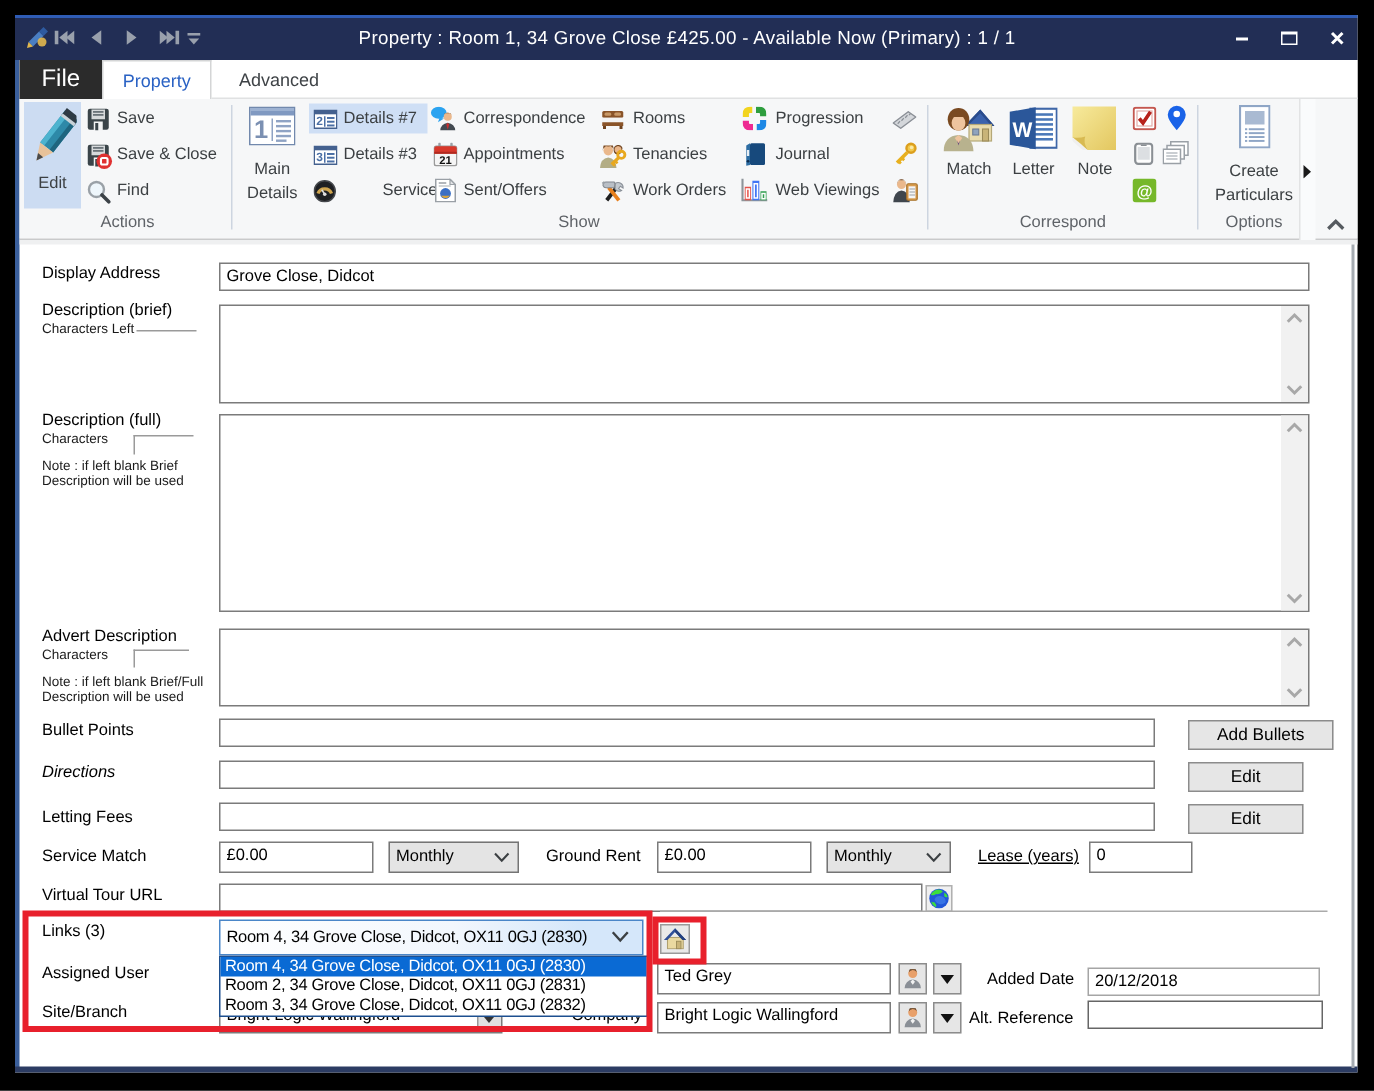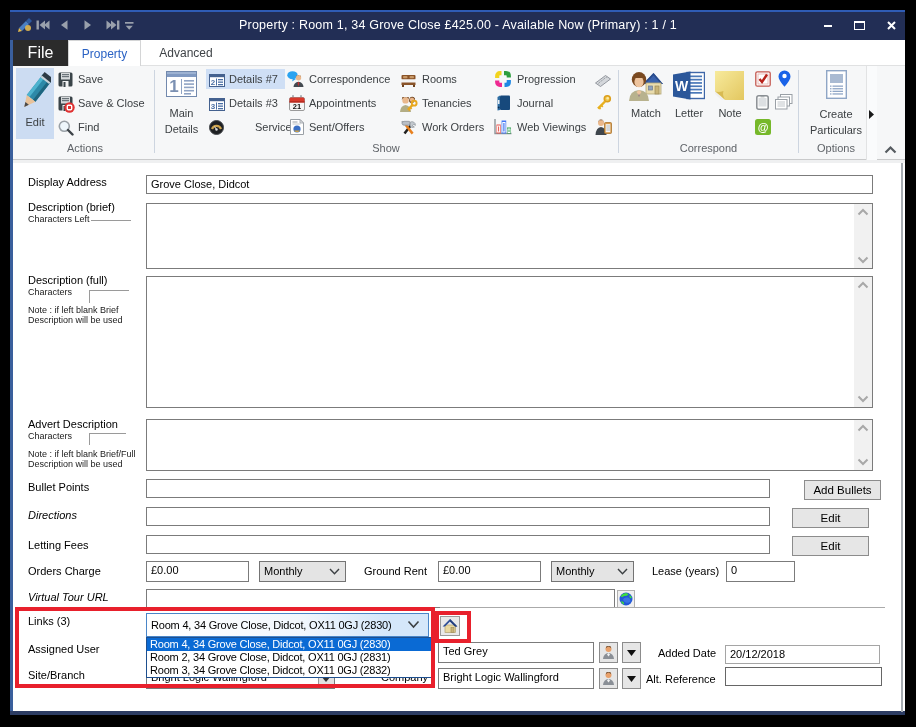--- a/index.html
+++ b/index.html
@@ -406,52 +406,52 @@
 <svg style="position:absolute;left:3px;top:4px" width="12" height="8" viewBox="0 0 12 8">
       <path d="M1.5 6.5 L6 2 L10.5 6.5" stroke="#a8a8a8" stroke-width="2" fill="none"></path>
     </svg>
 <svg style="position:absolute;left:3px;top:38px" width="12" height="8" viewBox="0 0 12 8">
       <path d="M1.5 1.5 L6 6 L10.5 1.5" stroke="#a8a8a8" stroke-width="2" fill="none"></path>
     </svg>
   </div>
 
 <div class="lbl" style="left:28px;top:481px;">Bullet Points</div>
 <div class="inp" style="left:146px;top:479px;width:624px;height:19px;"></div>
-<div class="btn" style="left:792px;top:480px;width:77px;height:20px;line-height:18px;margin-left:12px;">Add Bullets</div>
+<div class="btn" style="left:792px;top:480px;width:97px;height:20px;line-height:18px;">Add Bullets</div>
 
 <div class="lbl" style="left:28px;top:509px;font-style:italic;">Directions</div>
 <div class="inp" style="left:146px;top:507px;width:624px;height:19px;"></div>
 <div class="btn" style="left:792px;top:508px;width:77px;height:20px;line-height:18px;">Edit</div>
 
 <div class="lbl" style="left:28px;top:539px;">Letting Fees</div>
 <div class="inp" style="left:146px;top:535px;width:624px;height:19px;"></div>
 <div class="btn" style="left:792px;top:536px;width:77px;height:20px;line-height:18px;">Edit</div>
 
-<div class="lbl" style="left:28px;top:565px;">Orders Charge</div>
+<div class="lbl" style="left:28px;top:565px;">Service Match</div>
 <div class="inp" style="left:146px;top:561px;width:103px;height:21px;">£0.00</div>
 <div id="cmb1" class="ab" style="left:259px;top:561px;width:87px;height:21px;">
     <div style="position:absolute;inset:0;background:#e4e4e4;border:1px solid #747474;"></div>
 <div style="position:absolute;left:5px;top:4px;font-size:11px;color:#000;">Monthly</div>
 <svg style="position:absolute;right:6px;top:7px" width="11" height="7" viewBox="0 0 11 7">
       <path d="M1 1 L5.5 5.8 L10 1" stroke="#3c4043" stroke-width="1.4" fill="none"></path>
     </svg>
   </div>
 <div class="lbl" style="left:364px;top:565px;">Ground Rent</div>
 <div class="inp" style="left:438px;top:561px;width:103px;height:21px;">£0.00</div>
 <div id="cmb2" class="ab" style="left:551px;top:561px;width:83px;height:21px;">
     <div style="position:absolute;inset:0;background:#e4e4e4;border:1px solid #747474;"></div>
 <div style="position:absolute;left:5px;top:4px;font-size:11px;color:#000;">Monthly</div>
 <svg style="position:absolute;right:6px;top:7px" width="11" height="7" viewBox="0 0 11 7">
       <path d="M1 1 L5.5 5.8 L10 1" stroke="#3c4043" stroke-width="1.4" fill="none"></path>
     </svg>
   </div>
-<div class="lbl" style="left:652px;top:565px;">Lease (years)</div>
+<div class="lbl" style="left:652px;top:565px;text-decoration:underline;">Lease (years)</div>
 <div class="inp" style="left:726px;top:561px;width:69px;height:21px;">0</div>
 
-<div class="lbl" style="left:28px;top:591px;font-style:italic;">Virtual Tour URL</div>
+<div class="lbl" style="left:28px;top:591px;">Virtual Tour URL</div>
 <div class="inp" style="left:146px;top:589px;width:469px;height:19px;"></div>
 <div id="ic-globe" class="ab" style="left:617px;top:590px;width:18px;height:18px;background:#f0f0f0;border:1px solid #b0b0b0;">
     <svg style="position:absolute;left:1px;top:1px" width="14" height="14" viewBox="0 0 14 14">
 <circle cx="7" cy="7" r="6.5" fill="#2257d8"></circle>
 <path d="M1.5 4.5 Q3 1.5 6.5 1 Q9 1.2 9.5 2.5 Q7.5 4.5 5 4 Q3.5 5.5 1.5 4.5 Z" fill="#3ddd3d"></path>
 <path d="M10.5 3 Q12.5 4 12.8 6 Q11.5 6.5 10.5 5.5 Z" fill="#3ddd3d"></path>
 <path d="M1.5 9 Q2.5 11.5 5 12.8 Q5.5 11 4 9.5 Q2.5 9.8 1.5 9 Z" fill="#3ddd3d"></path>
 <path d="M4 7.5 A4 4 0 0 1 11.5 9.5 A4.5 4.5 0 0 1 4 7.5 Z" fill="#3f7ce8" opacity="0.8"></path>
 </svg>
   </div>

